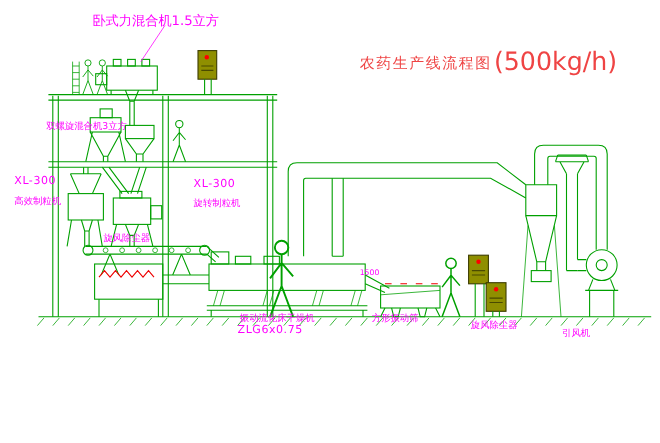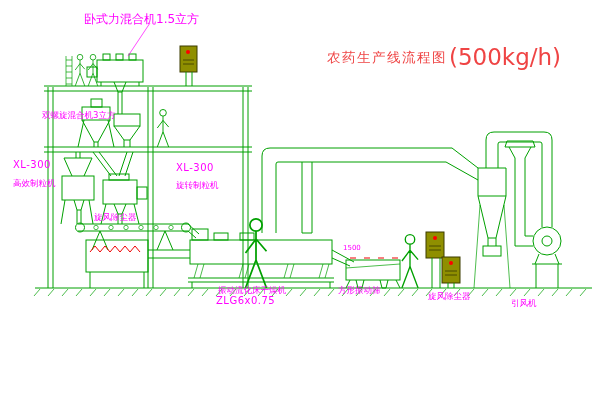--- a/index.html
+++ b/index.html
@@ -187,15 +187,15 @@
 <div class="lbl s14" style="left:13px;top:160px">XL-300</div>
 <div class="lbl s8" style="left:13px;top:179px">高效制粒机</div>
 <div class="lbl s14" style="left:176px;top:163px">XL-300</div>
 <div class="lbl s8" style="left:176px;top:181px">旋转制粒机</div>
 <div class="lbl s8" style="left:94px;top:213px">旋风除尘器</div>
 <div class="lbl s8" style="left:218px;top:286px">振动流化床干燥机</div>
 <div class="lbl s14" style="left:216px;top:296px">ZLG6x0.75</div>
 <div class="lbl s8" style="left:338px;top:286px">方形振动筛</div>
 <div class="lbl s8" style="left:428px;top:292px">旋风除尘器</div>
 <div class="lbl s8" style="left:511px;top:299px">引风机</div>
-<div class="lbl s7" style="left:343px;top:245px">1500</div>
+<div class="lbl s7" style="left:327px;top:245px">1500</div>
 
 </div>
 
 </body></html>

